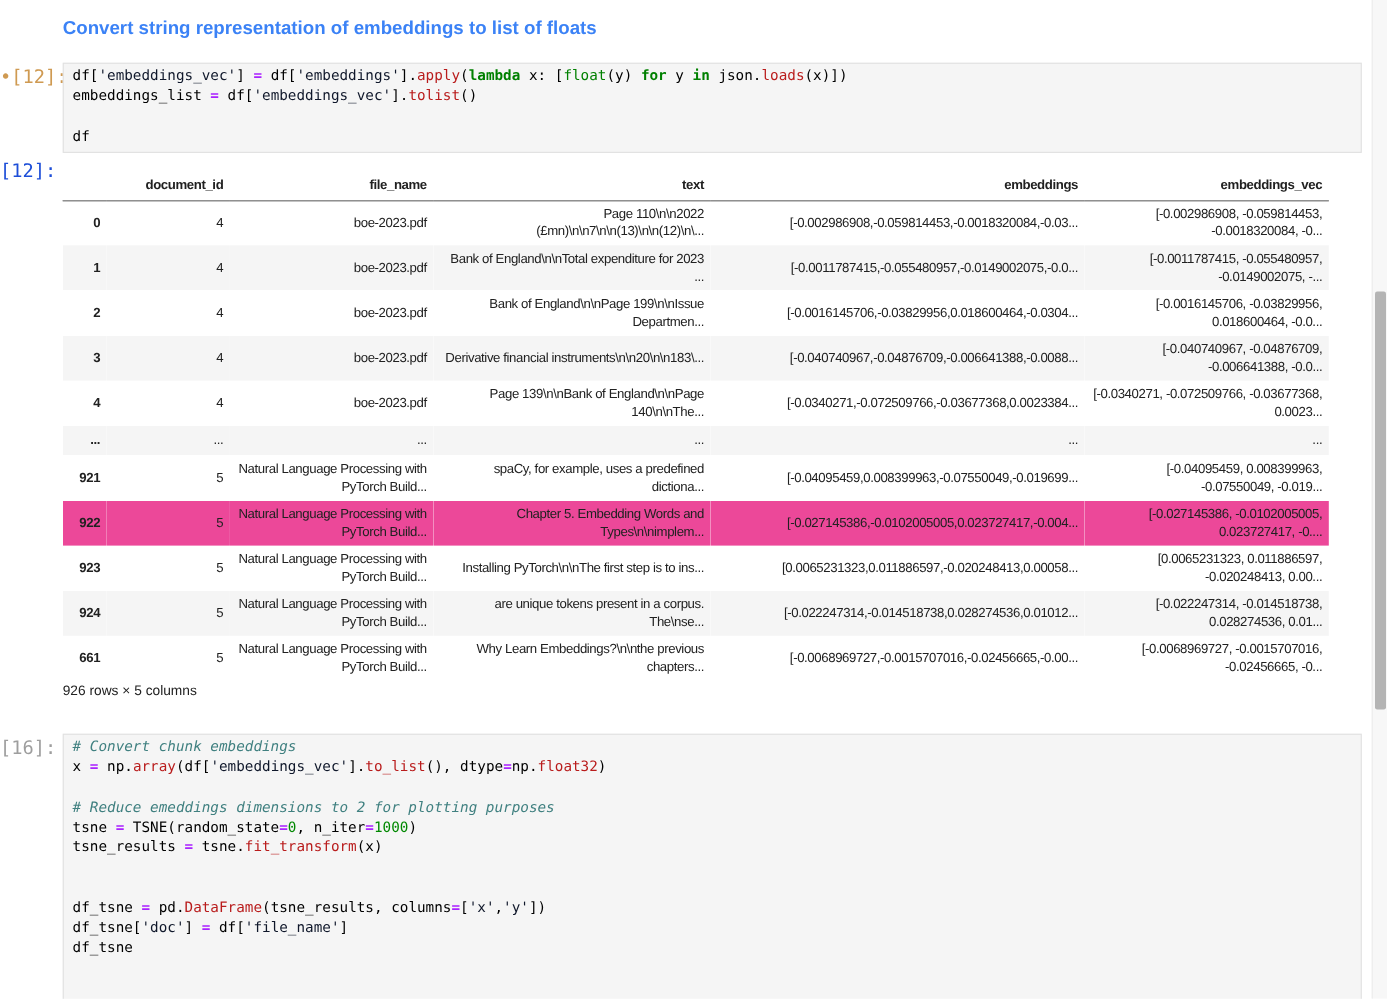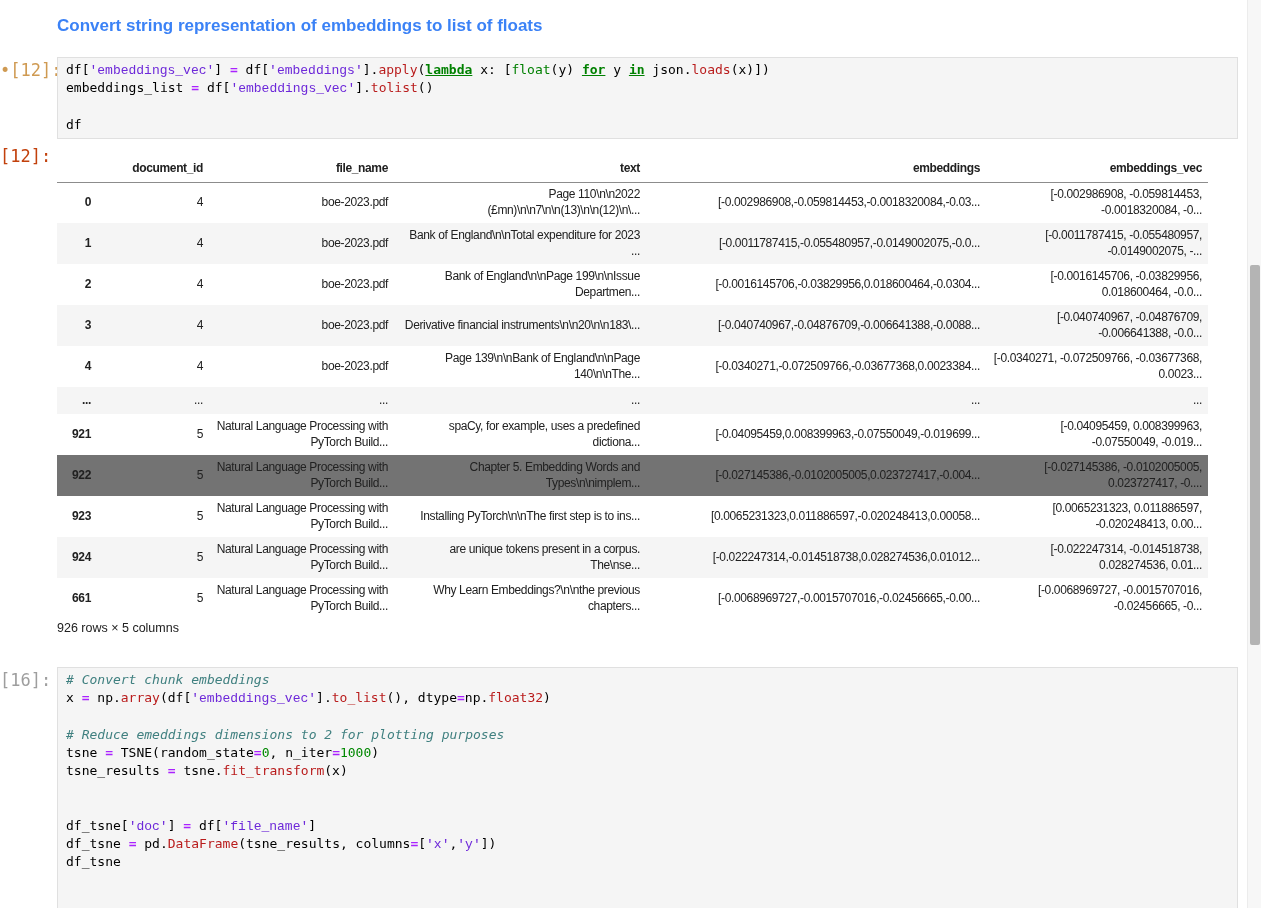--- a/index.html
+++ b/index.html
@@ -14,37 +14,37 @@
     left:57px;top:16px;margin:0;font-size:17px;font-weight:700;color:#3b82f6;
   }
 
   
   .prompt{
     left:0;width:52px;text-align:left;
     font-family:"DejaVu Sans Mono","Liberation Mono",monospace;
     font-size:17px;line-height:18px;white-space:pre;
   }
   .prompt.exec1{top:61px;color:#cf9a52;}
-  .prompt.out1{top:147px;color:#c2410c;}
+  .prompt.out1{top:147px;color:#1d4ed8;}
   .prompt.exec2{top:671px;color:#9e9e9e;}
 
   
   .code-box{
     left:57px;width:1181px;box-sizing:border-box;
     background:#f5f5f5;border:1px solid #e0e0e0;
     padding:3px 8px;
     font-family:"DejaVu Sans Mono","Liberation Mono",monospace;
     font-size:13px;line-height:18.2px;color:#000;
   }
   .code-box.cell1{top:57px;height:82px;}
   .code-box.cell2{top:667px;height:276px;}
   .code-line{white-space:pre;height:18.2px;}
-  .tok-kw{color:#008000;font-weight:bold;text-decoration:underline;}
+  .tok-kw{color:#008000;font-weight:bold;}
   .tok-bi{color:#008000;}
-  .tok-st{color:#6d28d9;font-family:Liberation Mono, monospace;}
+  .tok-st{color:#0f172a;}
   .tok-op{color:#aa22ff;font-weight:bold;}
   .tok-pr{color:#b91c1c;}
   .tok-cm{color:#408080;font-style:italic;}
   .tok-nu{color:#008800;}
 
   
   .table-wrap{left:57px;top:145px;margin-top:12px;}
   table.df{
     border-collapse:collapse;table-layout:fixed;width:1151px;
     font-size:12px;letter-spacing:-0.03em;color:#212121;
@@ -53,21 +53,21 @@
     text-align:right;vertical-align:middle;padding:3px 6px;
     line-height:1.32;overflow:hidden;
   }
   table.df thead tr{height:25px;}
   table.df thead th{font-weight:700;border-bottom:1px solid #8c8c8c;}
   table.df tbody tr{height:41px;}
   table.df tbody tr.dots{height:27px;}
   table.df tbody th{font-weight:700;}
   table.df tbody td{font-weight:400;}
   table.df tbody tr.stripe{background:#f5f5f5;}
-  table.df tbody tr.hl{background:#737373;}
+  table.df tbody tr.hl{background:#ec4899;}
 
   .dims{left:57px;top:621px;font-size:12.5px;color:#212121;}
 
   
   .sb-track{left:1247px;top:0;width:14px;height:908px;background:#f7f7f7;border-left:1px solid #ececec;box-sizing:border-box;}
   .sb-thumb{position:absolute;left:2px;top:265px;width:10px;height:380px;background:#b4b4b4;border-radius:2px;}
 </style>
 </head>
 <body>
 
@@ -201,21 +201,21 @@
 <div class="abs prompt exec2">[16]:</div>
 <div class="abs code-box cell2">
     <div class="code-line"><span class="tok-cm"># Convert chunk embeddings</span></div>
     <div class="code-line"><span>x </span><span class="tok-op">=</span><span> np.</span><span class="tok-pr">array</span><span>(df[</span><span class="tok-st">'embeddings_vec'</span><span>].</span><span class="tok-pr">to_list</span><span>(), dtype</span><span class="tok-op">=</span><span>np.</span><span class="tok-pr">float32</span><span>)</span></div>
     <div class="code-line"> </div>
     <div class="code-line"><span class="tok-cm"># Reduce emeddings dimensions to 2 for plotting purposes</span></div>
     <div class="code-line"><span>tsne </span><span class="tok-op">=</span><span> TSNE(random_state</span><span class="tok-op">=</span><span class="tok-nu">0</span><span>, n_iter</span><span class="tok-op">=</span><span class="tok-nu">1000</span><span>)</span></div>
     <div class="code-line"><span>tsne_results </span><span class="tok-op">=</span><span> tsne.</span><span class="tok-pr">fit_transform</span><span>(x)</span></div>
     <div class="code-line"> </div>
     <div class="code-line"> </div>
+    <div class="code-line"><span>df_tsne </span><span class="tok-op">=</span><span> pd.</span><span class="tok-pr">DataFrame</span><span>(tsne_results, columns</span><span class="tok-op">=</span><span>[</span><span class="tok-st">'x'</span><span>,</span><span class="tok-st">'y'</span><span>])</span></div>
     <div class="code-line"><span>df_tsne[</span><span class="tok-st">'doc'</span><span>] </span><span class="tok-op">=</span><span> df[</span><span class="tok-st">'file_name'</span><span>]</span></div>
-    <div class="code-line"><span>df_tsne </span><span class="tok-op">=</span><span> pd.</span><span class="tok-pr">DataFrame</span><span>(tsne_results, columns</span><span class="tok-op">=</span><span>[</span><span class="tok-st">'x'</span><span>,</span><span class="tok-st">'y'</span><span>])</span></div>
     <div class="code-line"><span>df_tsne</span></div>
     <div class="code-line"> </div>
   </div>
 
 <div class="abs sb-track">
   <div class="sb-thumb"></div>
 </div>
 
 </body></html>

